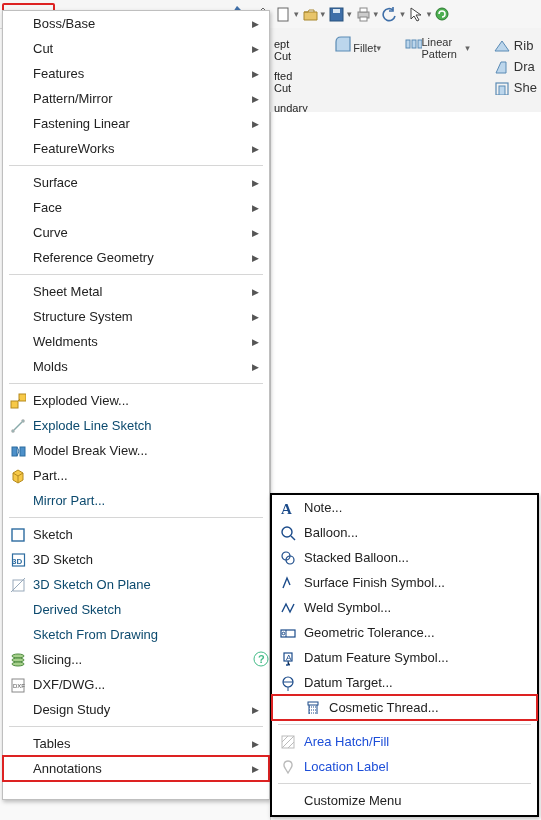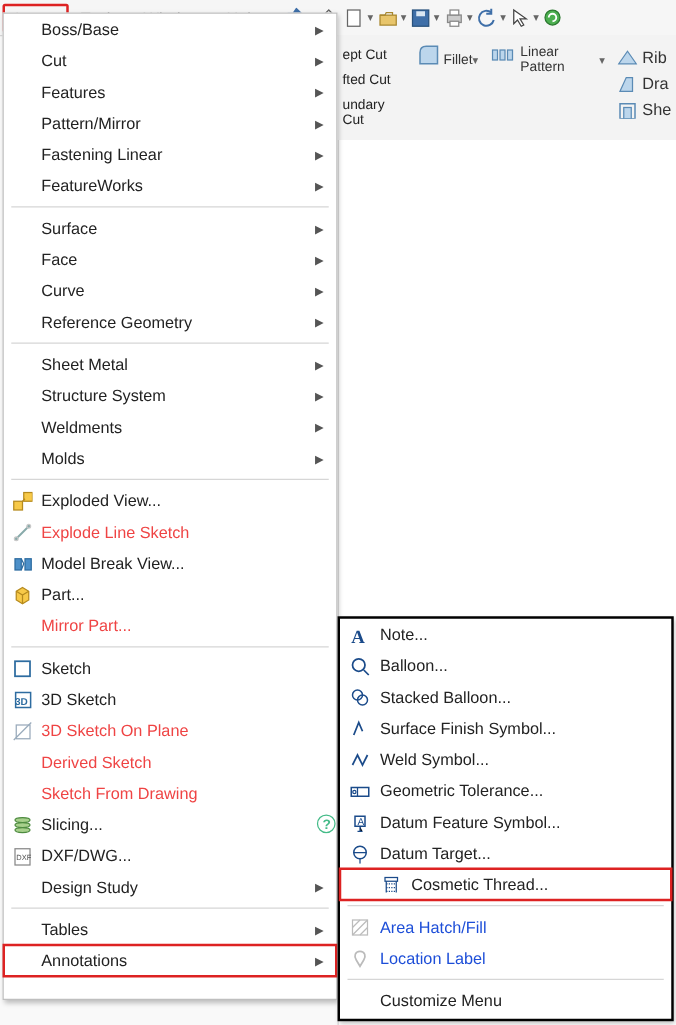--- a/index.html
+++ b/index.html
@@ -64,21 +64,21 @@
     position: absolute;
     top: 28px;
     left: 270px;
     right: 0;
     height: 84px;
     background: #f3f3f3;
     border-bottom: 1px solid #ccc;
     display: flex;
     align-items: flex-start;
     padding: 6px 4px 0 4px;
-    gap: 10px;
+    gap: 24px;
     overflow: hidden;
   }
   .rcol {
     display: flex;
     flex-direction: row;
     align-items: center;
     font-size: 11px;
     color: #333;
     min-width: 48px;
   }
@@ -129,21 +129,21 @@
   .dd-item .arrow {
     font-size: 9px;
     color: #555;
   }
   .dd-item .ico {
     width: 18px; height: 18px;
     display: inline-flex;
     align-items: center; justify-content: center;
     font-size: 14px;
   }
-  .dd-item.disabled { color: #ef4444; }
+  .dd-item.disabled { color: #0c4a6e; }
   .dd-item.disabled .ico svg * { stroke: #c9c9c9 !important; fill: none; }
   .dd-sep {
     height: 1px;
     background: #d6d6d6;
     margin: 4px 6px;
   }
   .dd-item.highlight {
     outline: 2px solid #d22;
     outline-offset: -1px;
   }

